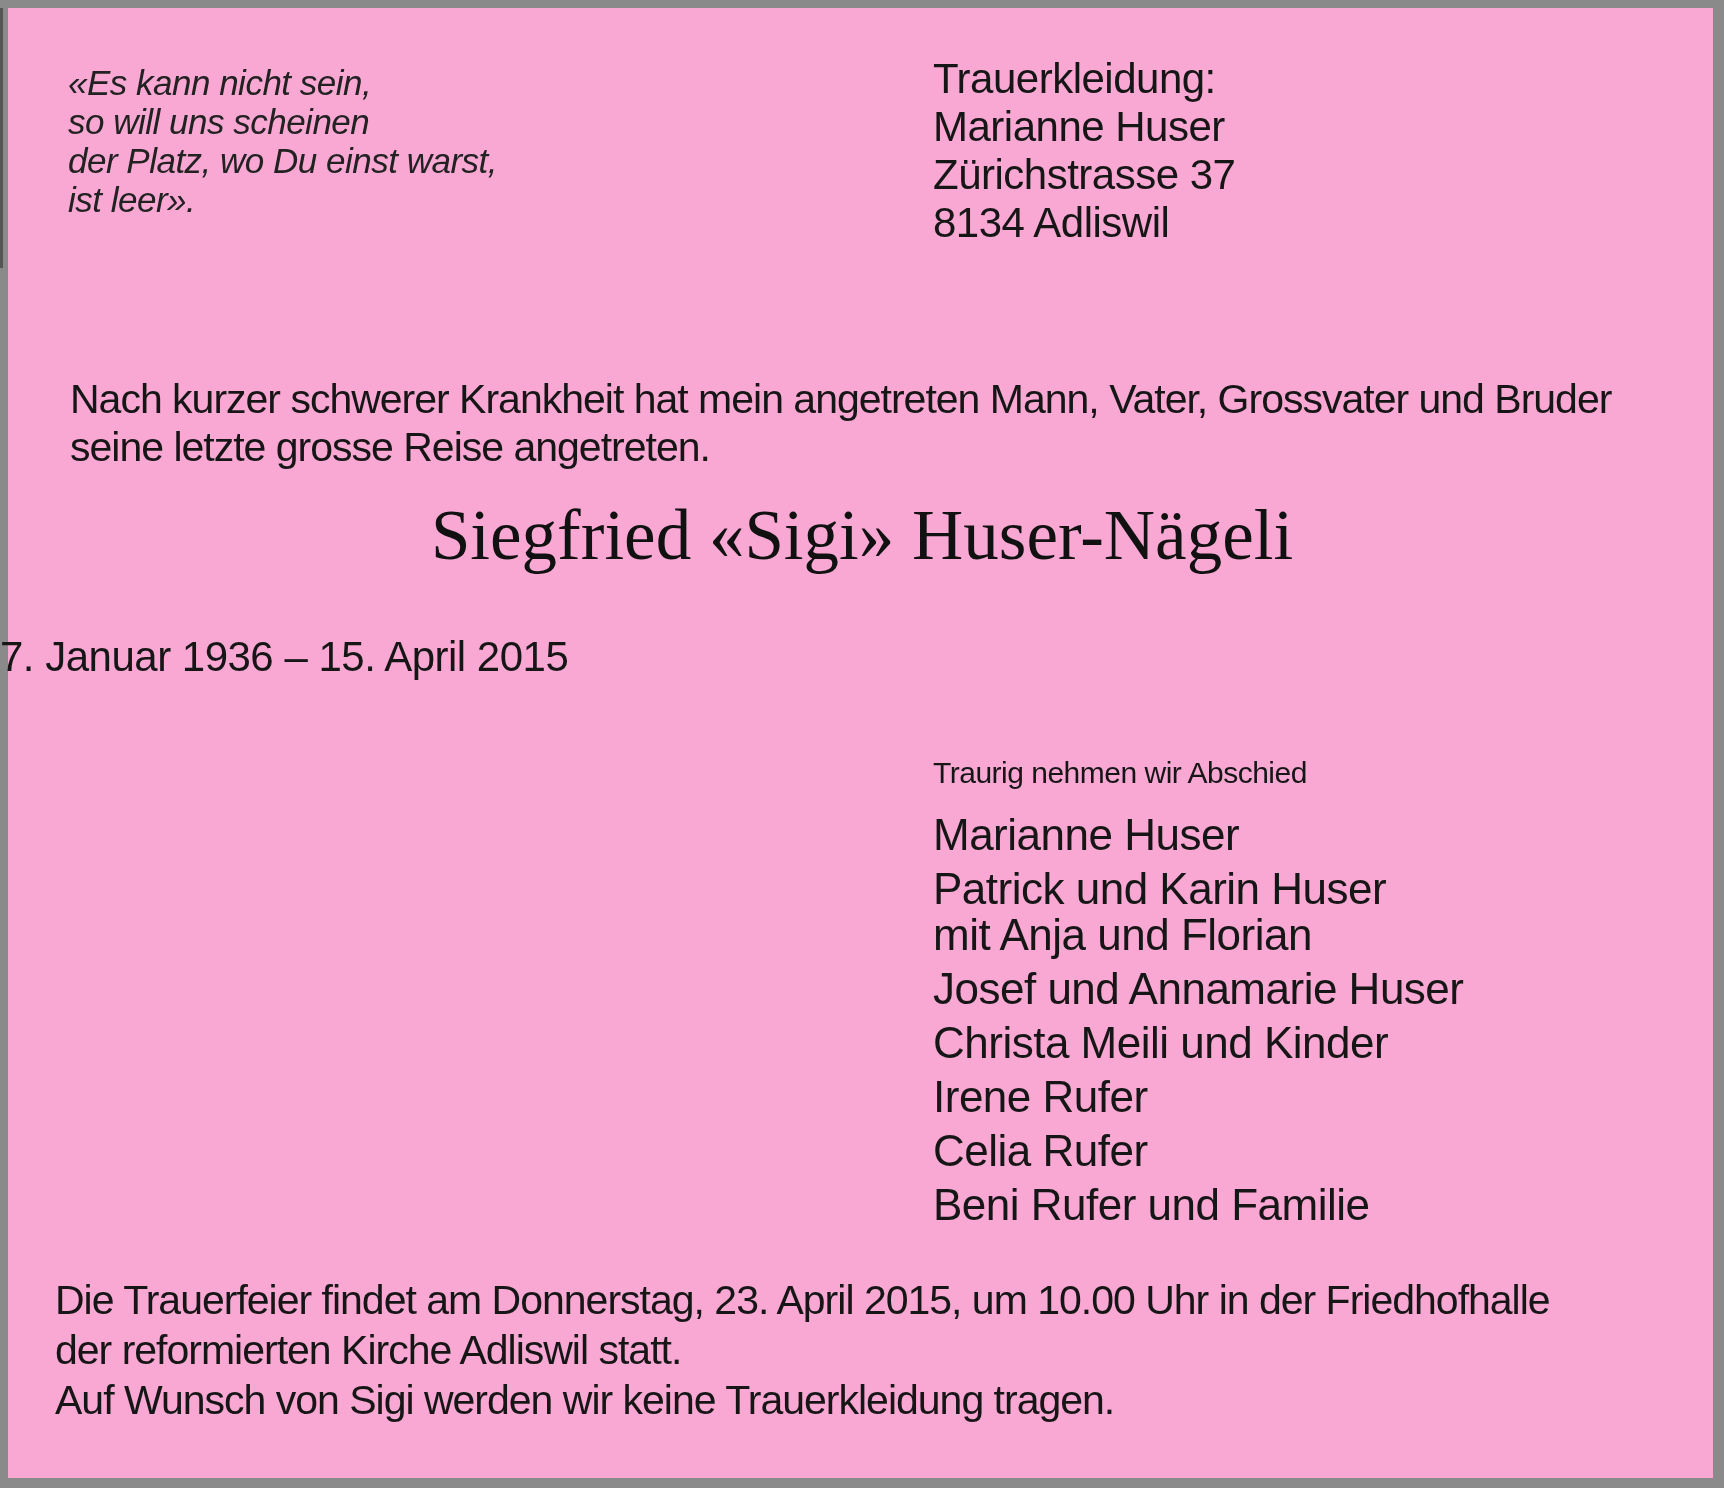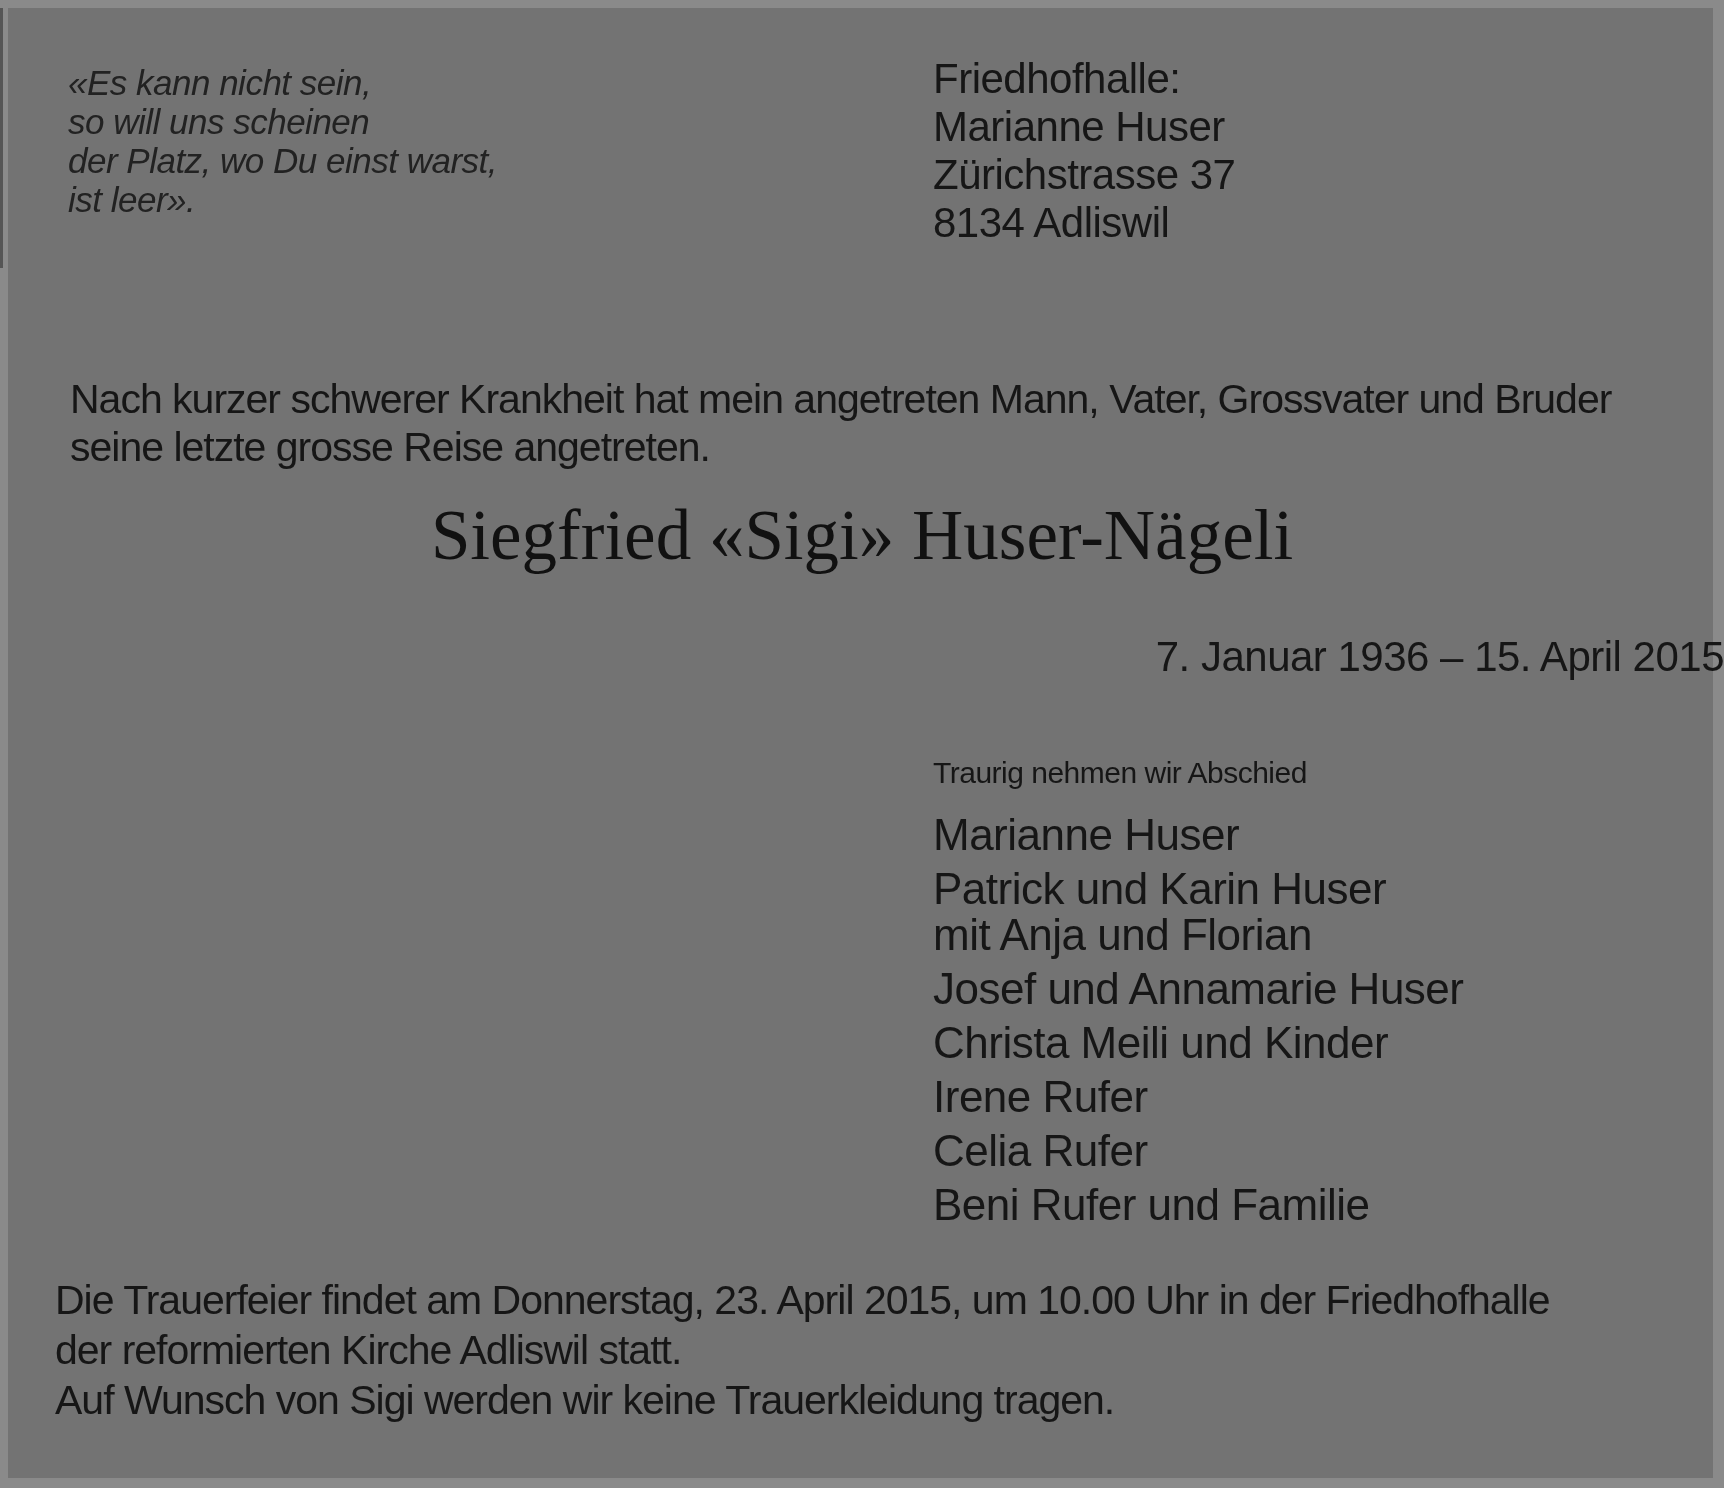--- a/index.html
+++ b/index.html
@@ -4,21 +4,21 @@
 <style>
   html, body {
     margin: 0;
     padding: 0;
     background: #ffffff;
   }
   .page {
     position: relative;
     width: 1724px;
     height: 1488px;
-    background: #737373;
+    background: #f9a8d4;
     overflow: hidden;
     font-family: "Liberation Sans", sans-serif;
     color: #161616;
   }
   
   .frame {
     position: absolute;
     background: #8a8a8a;
   }
   .frame.top    { left: 0; top: 0; width: 1724px; height: 8px; }
@@ -65,21 +65,21 @@
     line-height: 95px;
     font-weight: 400;
     color: #111111;
     white-space: nowrap;
   }
   .deceased-dates {
     position: absolute;
     left: 0;
     top: 634px;
     width: 1724px;
-    text-align: right;
+    text-align: left;
     font-size: 42px;
     line-height: 46px;
     letter-spacing: -0.5px;
   }
   .farewell-intro {
     position: absolute;
     left: 933px;
     top: 749px;
     font-size: 30px;
     line-height: 48px;
@@ -119,21 +119,21 @@
   <div class="frame corner-accent"></div>
 
   <div class="quote">
     <div class="line">«Es kann nicht sein,</div>
     <div class="line">so will uns scheinen</div>
     <div class="line">der Platz, wo Du einst warst,</div>
     <div class="line">ist leer».</div>
   </div>
 
   <div class="address">
-    <div class="line">Friedhofhalle:</div>
+    <div class="line">Trauerkleidung:</div>
     <div class="line">Marianne Huser</div>
     <div class="line">Zürichstrasse 37</div>
     <div class="line">8134 Adliswil</div>
   </div>
 
   <div class="announcement">
     <div class="line">Nach kurzer schwerer Krankheit hat mein angetreten Mann, Vater, Grossvater und Bruder</div>
     <div class="line">seine letzte grosse Reise angetreten.</div>
   </div>
 

